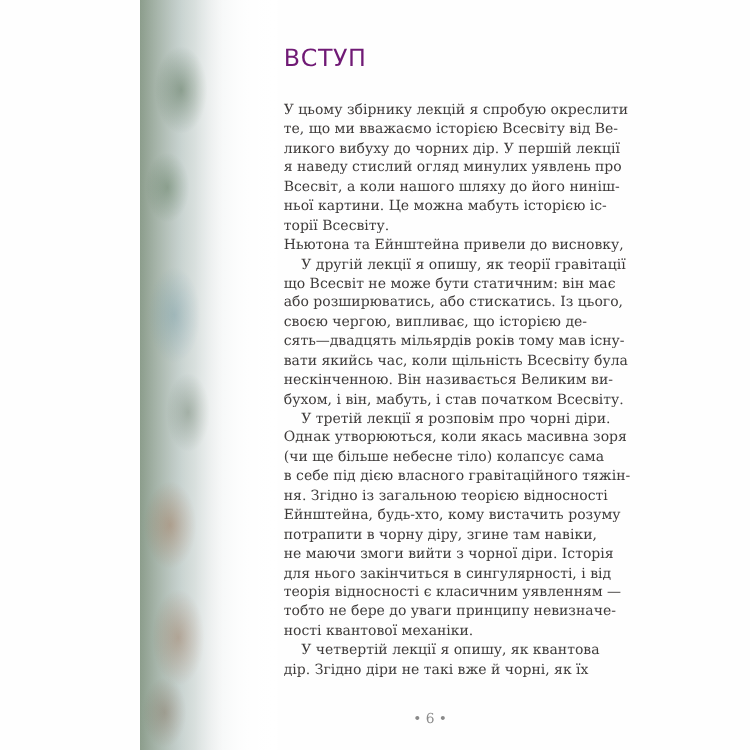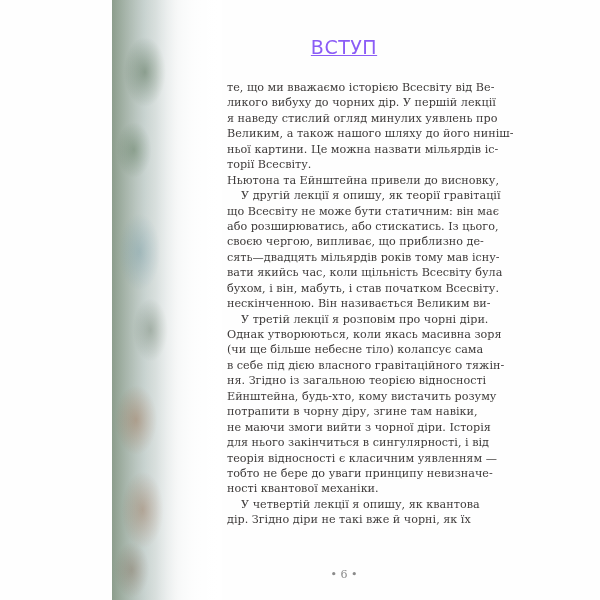--- a/index.html
+++ b/index.html
@@ -24,25 +24,23 @@
         radial-gradient(ellipse 30px 55px at 28% 85%, rgba(140,100,70,0.5), transparent 70%),
         radial-gradient(ellipse 25px 40px at 18% 95%, rgba(120,100,80,0.45), transparent 70%),
         linear-gradient(to right, rgba(120,140,120,0.85) 0%, rgba(150,170,165,0.6) 30%, rgba(220,225,225,0.5) 60%, rgba(255,255,255,0) 100%);
     }
     .side-fade {
       position: absolute; left: 112px; top: 0; width: 110px; height: 600px;
       background: linear-gradient(to right, rgba(255,255,255,0) 0%, rgba(255,255,255,0.2) 40%, rgba(255,255,255,0.85) 75%, #ffffff 100%);
     }
     .title {
       position: absolute; left: 227px; width: 234px; top: 36px;
-      text-align: center;
       font-family: "DejaVu Sans", "Liberation Sans", sans-serif;
       font-size: 19px; letter-spacing: 0.5px;
-      color: #8b5cf6;
-      text-decoration: underline;
+      color: #701a75;
     }
     .body-text {
       position: absolute; left: 227px; top: 80px; width: 236px;
       font-size: 11.2px; line-height: 15.45px; color: #3e3b3a;
     }
     .line {
       display: block; white-space: nowrap; text-align: justify;
       text-align-last: justify; height: 15.45px;
     }
     .line.last { text-align-last: left; }
@@ -57,38 +55,39 @@
 
 <div class="page">
   <div class="side-image"></div>
   <div class="side-fade"></div>
 
   <div class="title">ВСТУП</div>
 
   <div class="body-text">
 
     <div>
+      <span class="line">У цьому збірнику лекцій я спробую окреслити</span>
       <span class="line">те, що ми вважаємо історією Всесвіту від Ве-</span>
       <span class="line">ликого вибуху до чорних дір. У першій лекції</span>
       <span class="line">я наведу стислий огляд минулих уявлень про</span>
-      <span class="line">Великим, а також нашого шляху до його нинiш-</span>
-      <span class="line">ньої картини. Це можна назвати мільярдів іс-</span>
+      <span class="line">Всесвіт, а коли нашого шляху до його нинiш-</span>
+      <span class="line">ньої картини. Це можна мабуть історією іс-</span>
       <span class="line last">торії Всесвіту.</span>
     </div>
 
     <div>
       <span class="line">Ньютона та Ейнштейна привели до висновку,</span>
       <span class="line indent">У другій лекції я опишу, як теорії гравітації</span>
-      <span class="line">що Всесвіту не може бути статичним: він має</span>
+      <span class="line">що Всесвіт не може бути статичним: він має</span>
       <span class="line">або розширюватись, або стискатись. Із цього,</span>
-      <span class="line">своєю чергою, випливає, що приблизно де-</span>
+      <span class="line">своєю чергою, випливає, що історією де-</span>
       <span class="line">сять—двадцять мільярдів років тому мав існу-</span>
       <span class="line">вати якийсь час, коли щільність Всесвіту була</span>
+      <span class="line">нескінченною. Він називається Великим ви-</span>
       <span class="line last">бухом, і він, мабуть, і став початком Всесвіту.</span>
-      <span class="line">нескінченною. Він називається Великим ви-</span>
     </div>
 
     <div>
       <span class="line indent">У третій лекції я розповім про чорні діри.</span>
       <span class="line">Однак утворюються, коли якась масивна зоря</span>
       <span class="line">(чи ще більше небесне тіло) колапсує сама</span>
       <span class="line">в себе під дією власного гравітаційного тяжін-</span>
       <span class="line">ня. Згідно із загальною теорією відносності</span>
       <span class="line">Ейнштейна, будь-хто, кому вистачить розуму</span>
       <span class="line">потрапити в чорну діру, згине там навіки,</span>

